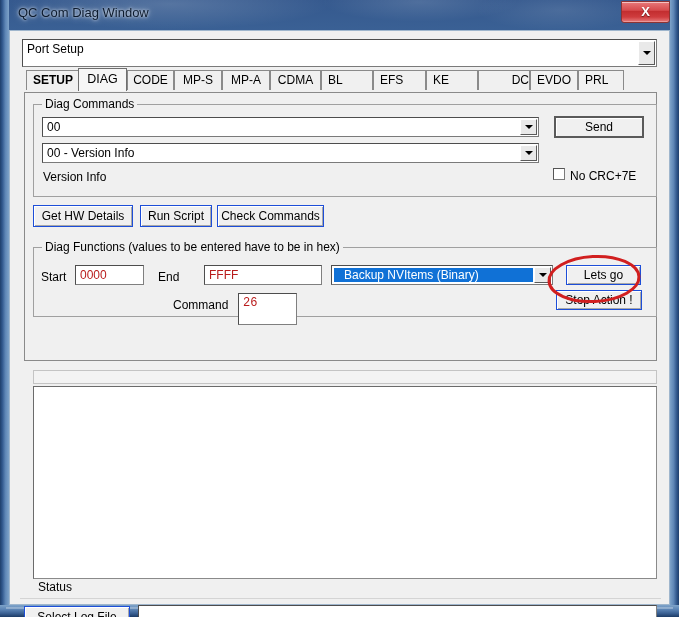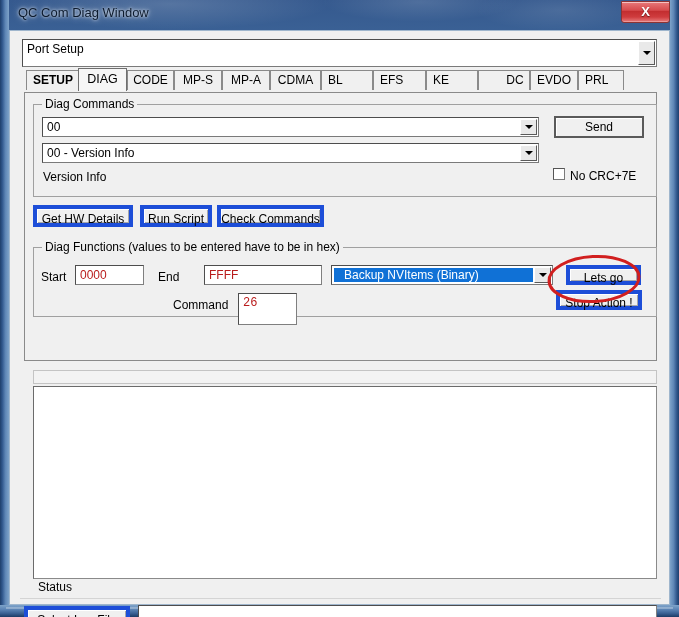--- a/index.html
+++ b/index.html
@@ -134,21 +134,21 @@
     background: #ffffff;
     font-size: 12px; color: #b91c1c;
     padding: 2px 0 0 4px;
     overflow: hidden;
     white-space: nowrap;
   }
   .btn {
     position: absolute;
     box-sizing: border-box;
     background: #f0f0f0;
-    border: 4px solid #1d4ed8;
+    border: 1px solid #1d4ed8;
     box-shadow: inset 1px 1px 0 #ffffff, inset -1px -1px 0 #a8a8a8;
     font-size: 12px; color: #000;
     text-align: center;
     cursor: pointer;
     white-space: nowrap;
   }
   .btn.default {
     border: 2px solid #5a5a5a;
     box-shadow: inset 1px 1px 0 #ffffff;
   }
@@ -280,21 +280,21 @@
 
     <div class="tab" style="left:16px; top:39px; width:54px;font-weight:bold;">SETUP</div>
     <div class="tab active" style="left:68px; top:37px; width:49px;">DIAG</div>
     <div class="tab" style="left:117px; top:39px; width:47px;">CODE</div>
     <div class="tab" style="left:164px; top:39px; width:48px;">MP-S</div>
     <div class="tab" style="left:212px; top:39px; width:48px;">MP-A</div>
     <div class="tab" style="left:260px; top:39px; width:51px;">CDMA</div>
     <div class="tab" style="left:311px; top:39px; width:52px; text-align:left; padding-left:6px;">BL</div>
     <div class="tab" style="left:363px; top:39px; width:53px; text-align:left; padding-left:6px;">EFS</div>
     <div class="tab" style="left:416px; top:39px; width:52px; text-align:left; padding-left:6px;">KE</div>
-    <div class="tab" style="left:468px; top:39px; width:52px; text-align:center; padding-left:22px;">DC</div>
+    <div class="tab" style="left:468px; top:39px; width:52px; text-align:right; padding-left:22px;">DC</div>
     <div class="tab" style="left:520px; top:39px; width:48px;">EVDO</div>
     <div class="tab" style="left:568px; top:39px; width:46px; text-align:left; padding-left:6px;">PRL</div>
 
     <div class="group" style="left:23px; top:73px; width:624px; height:93px;">
       <div class="glabel">Diag Commands</div>
     </div>
 
     <div class="combo" style="left:32px; top:86px; width:497px; height:20px;">
       <div class="cval">00</div>
       <div class="arrowbtn"></div>

